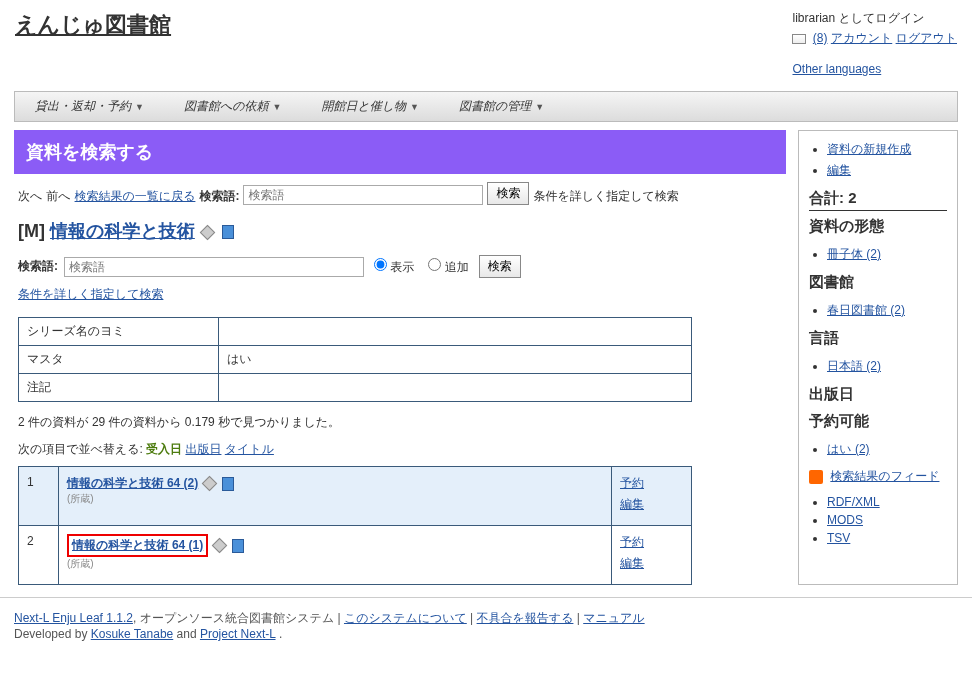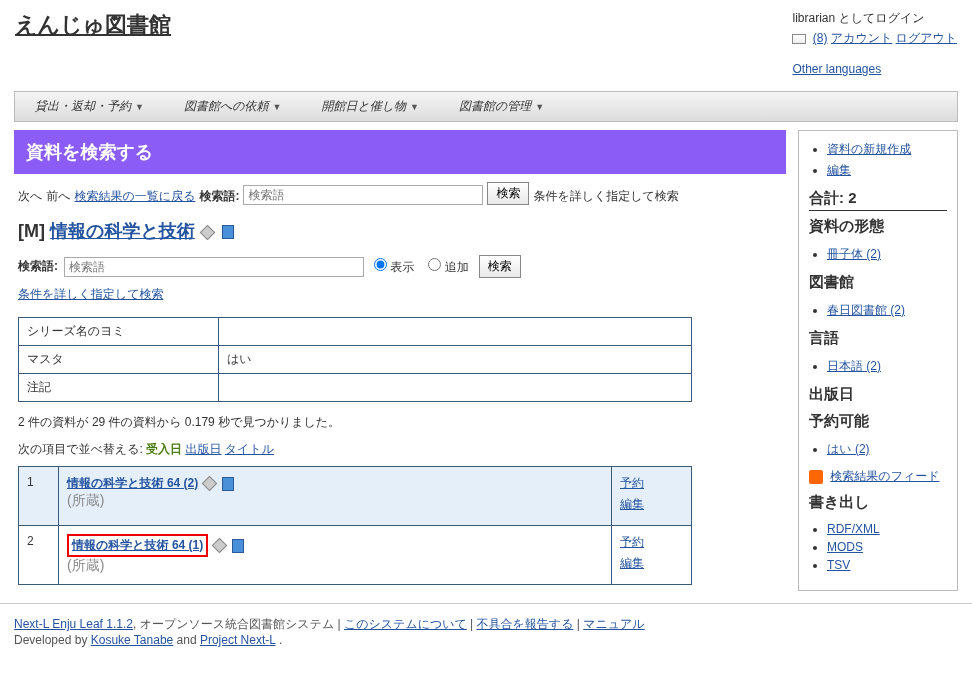--- a/index.html
+++ b/index.html
@@ -37,21 +37,21 @@
 .sort-row { padding: 4px 4px 8px; font-size: 12px; }
 .sort-row .lbl { }
 .sort-row .active { font-weight: bold; color: #4d7c0f; }
 .results-table { width: 674px; border-collapse: collapse; margin: 0 4px; border: 1px solid #3a5a7a; }
 .results-table td { border: 1px solid #3a5a7a; padding: 8px; font-size: 12px; vertical-align: top; }
 .results-table tr.alt td { background: #e4effa; }
 .results-table td.num { width: 40px; text-align: left; }
 .results-table td.act { width: 80px; }
 .results-table td.act a { display: block; margin-bottom: 4px; }
 .title-link { font-weight: bold; text-decoration: underline; }
-.holding { color: #888; font-size: 14px; }
+.holding { color: #888; font-size: 10px; }
 .red-box { border: 2px solid #e00; display: inline-block; padding: 1px 3px; }
 .sidebar { width: 160px; border: 1px solid #bbb; padding: 8px 10px; font-size: 12px; }
 .sidebar ul { list-style: disc; padding-left: 18px; margin-bottom: 8px; }
 .sidebar li { padding: 2px 0; }
 .sidebar h3 { font-size: 15px; font-weight: bold; margin: 4px 0 6px; border-bottom: 1px solid #333; padding-bottom: 2px; }
 .sidebar h3.nobrd { border: none; }
 .rss-ico { display: inline-block; width: 14px; height: 14px; background: #f60; border-radius: 2px; margin-right: 4px; vertical-align: middle; }
 .footer { padding: 12px 14px; font-size: 12px; color: #555; border-top: 1px solid #ccc; margin-top: 12px; }
 .footer a { color: #2454a0; }
 </style>
@@ -188,21 +188,20 @@
       </ul>
     <h3 class="nobrd">出版日</h3>
     <h3 class="nobrd">予約可能</h3>
     <ul>
         <li><a>はい (2)</a></li>
       </ul>
     <div style="margin:4px 0 8px;">
       <span class="rss-ico"></span>
       <a>検索結果のフィード</a>
     </div>
-    <h3 class="nobrd">書き出し</h3>
     <ul>
       <li><a>RDF/XML</a></li>
       <li><a>MODS</a></li>
       <li><a>TSV</a></li>
     </ul>
   </div>
 </div>
 
 <div class="footer">
   <a>Next-L Enju Leaf 1.1.2</a><span>, オープンソース統合図書館システム |</span>

